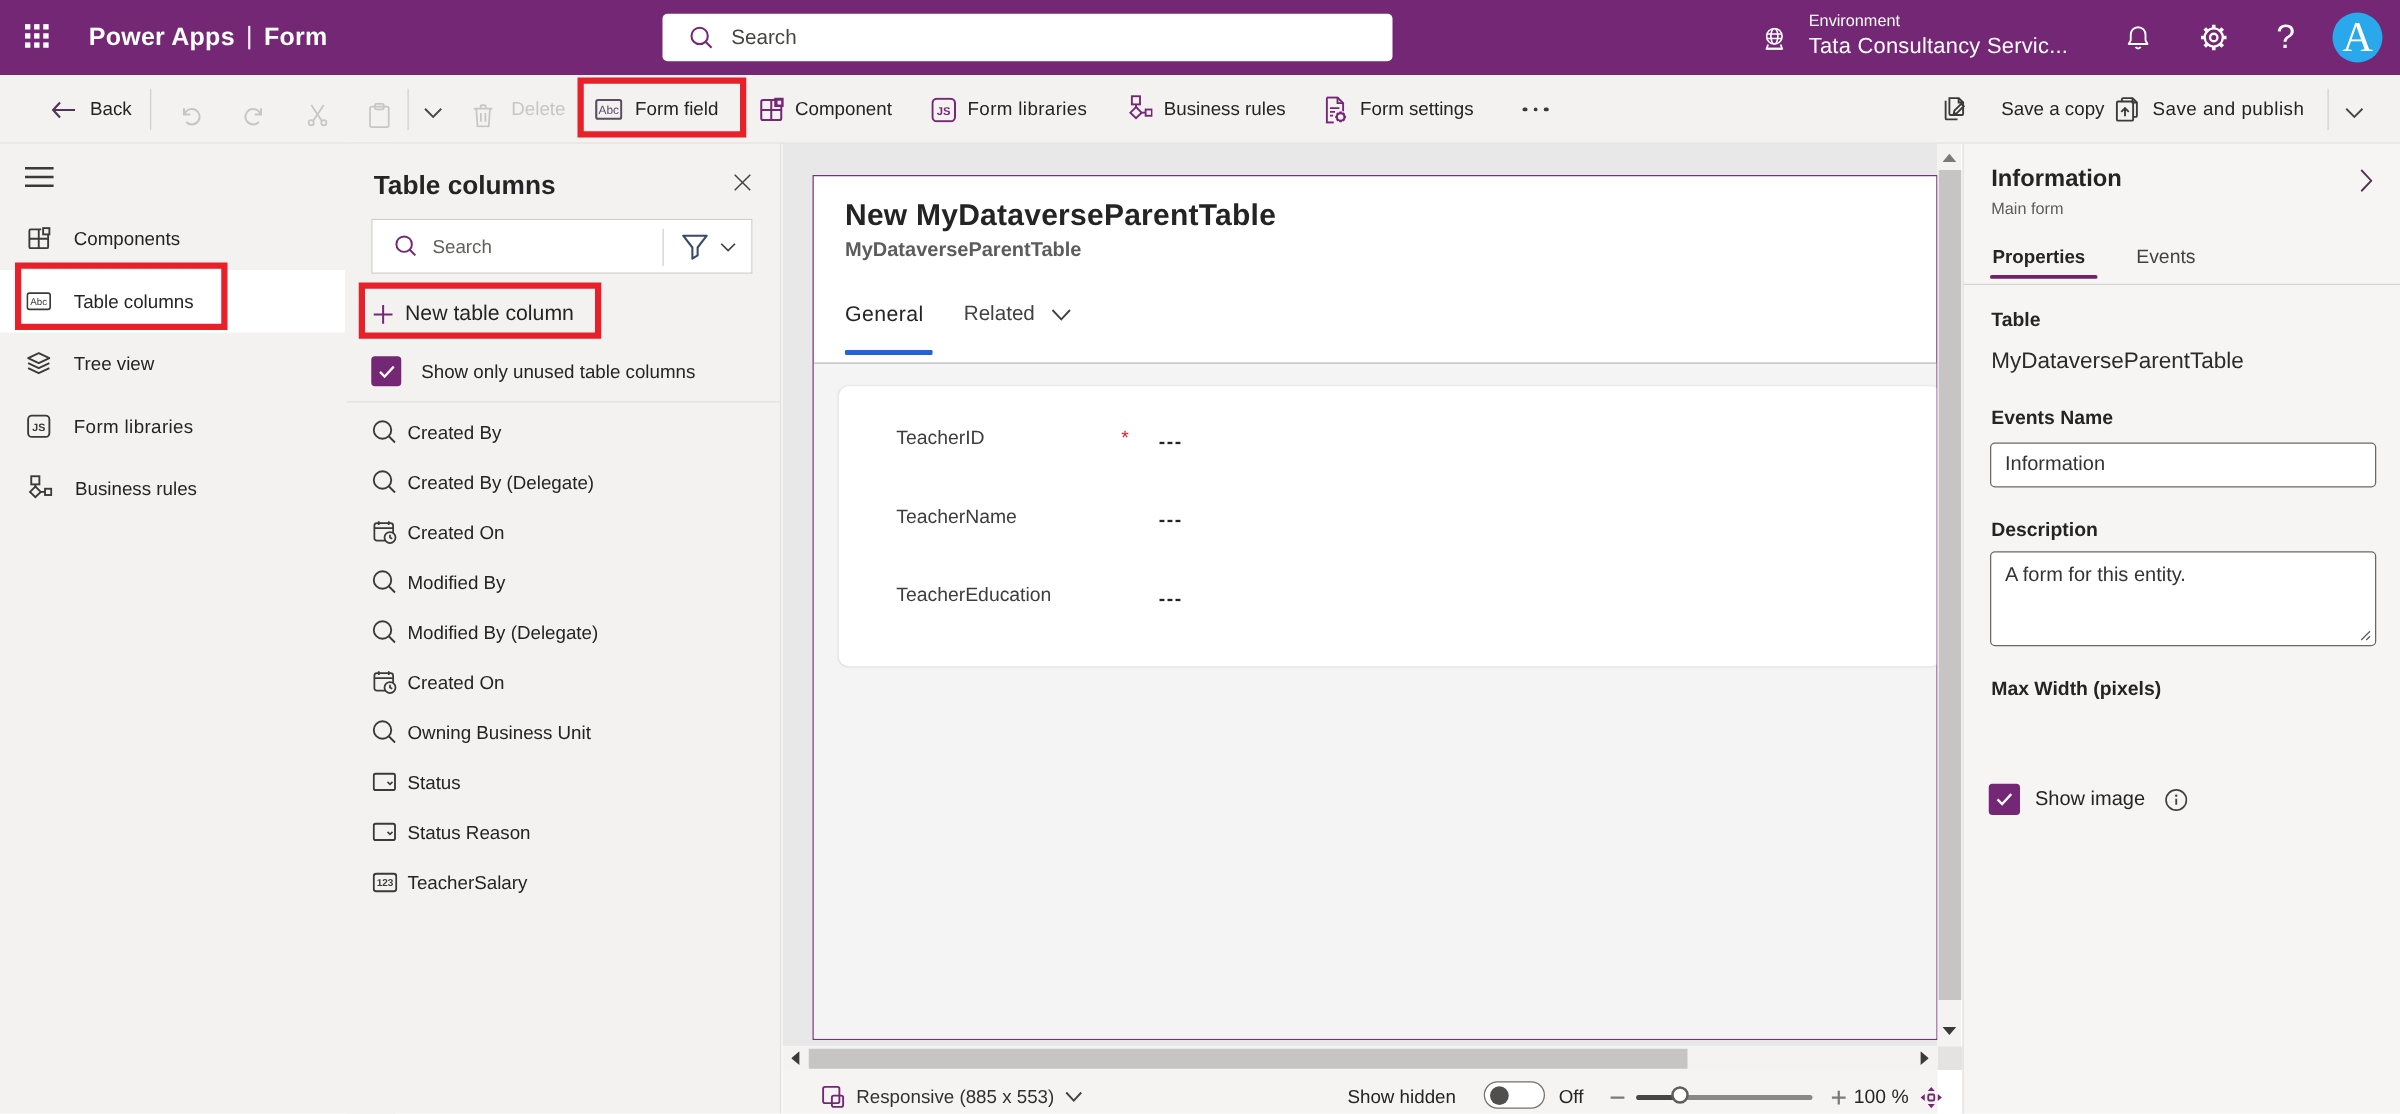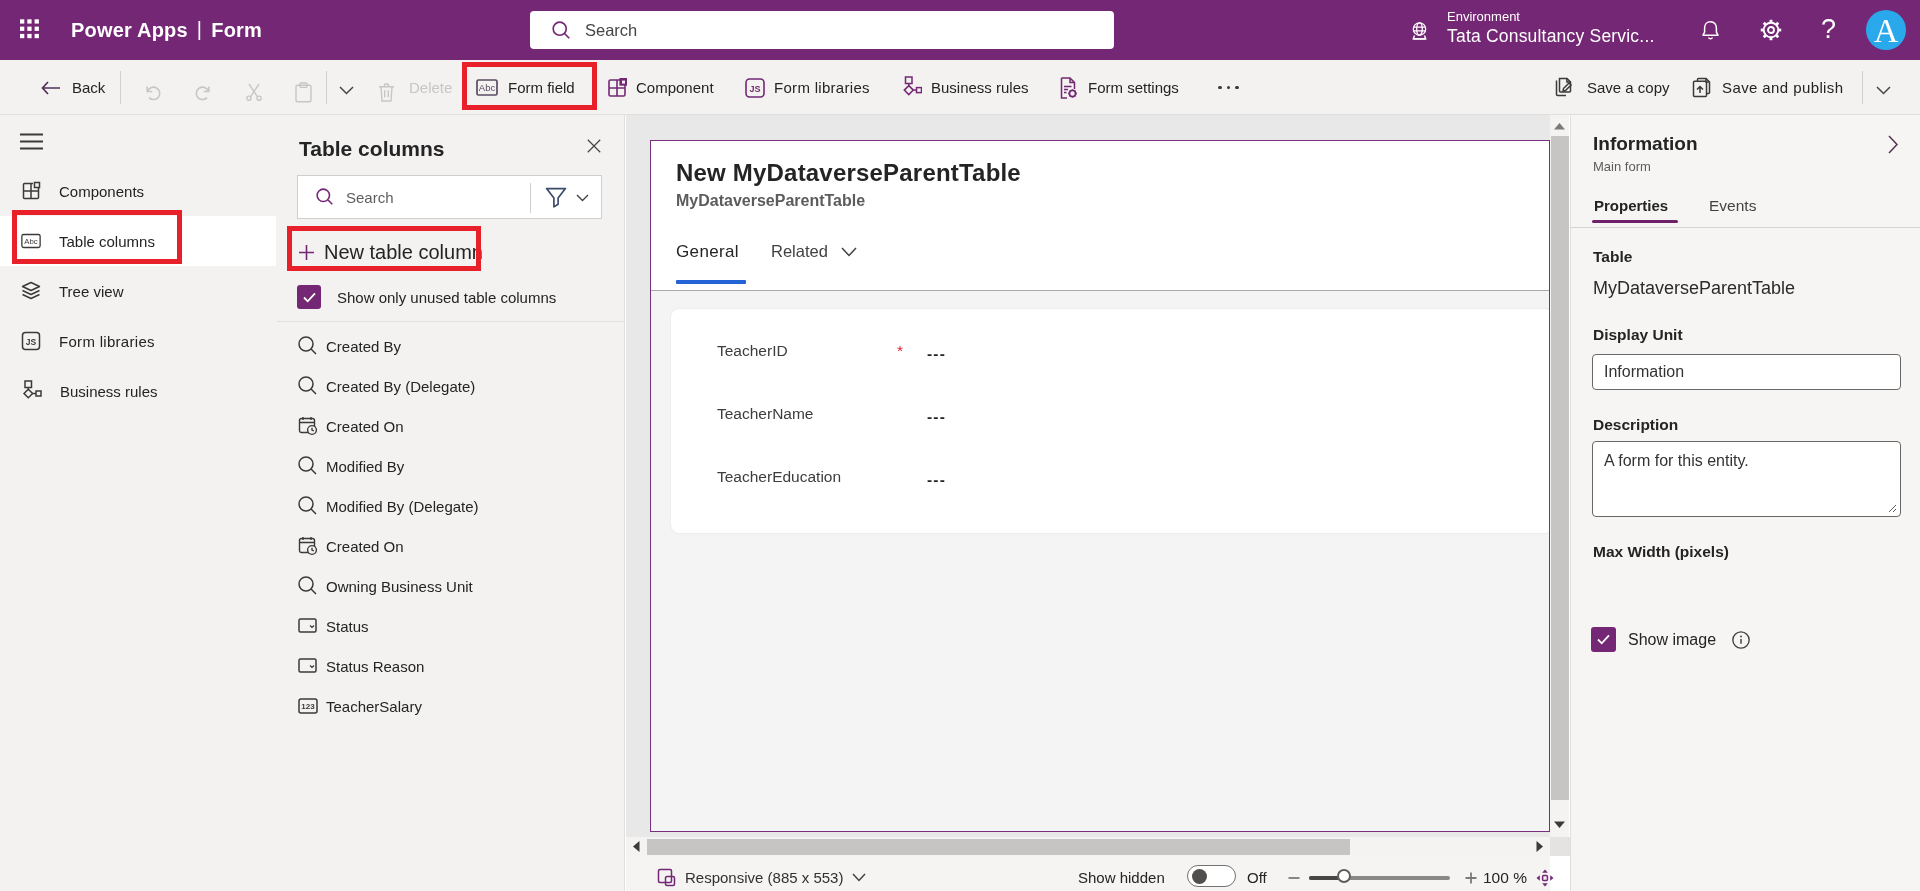--- a/index.html
+++ b/index.html
@@ -28,21 +28,21 @@
 .navitem{position:absolute;left:0;width:276px;height:50px;display:flex;align-items:center;font-size:15px;color:#242424}
 .navitem .ic{width:20px;height:20px;margin-left:21px;margin-right:18px}
 .navitem.sel{background:#fff}
 
 #panel{position:absolute;left:277px;top:115px;width:348px;height:776px;background:#f3f2f1;border-right:1px solid #e1dfdd}
 #panel h2{position:absolute;left:22px;top:22px;font-size:21px;font-weight:bold;color:#242424}
 #pclose{position:absolute;left:310px;top:24px;width:14px;height:14px}
 #psearch{position:absolute;left:20px;top:60px;width:305px;height:44px;background:#fff;border:1px solid #d1cfcd;display:flex;align-items:center}
 #psearch .ph{color:#605e5c;font-size:15px}
 .pline{position:absolute;background:#e1dfdd;height:1px}
-#newcol{position:absolute;left:21px;top:126px;font-size:20px;color:#242424;display:flex;align-items:center}
+#newcol{position:absolute;left:21px;top:126px;font-size:17px;color:#242424;display:flex;align-items:center}
 #chkrow{position:absolute;left:20px;top:170px;display:flex;align-items:center;font-size:15px;color:#242424}
 .pchk{width:24px;height:24px;flex:none;background:#742774;border-radius:3px;display:flex;align-items:center;justify-content:center}
 .colitem{position:absolute;left:0;width:348px;height:40px;display:flex;align-items:center;font-size:15px;color:#242424}
 .colitem .ic{width:20px;height:20px;margin-left:21px;margin-right:8px;color:#242424}
 
 #canvas{position:absolute;left:626px;top:115px;width:924px;height:722px;background:#e9e8e8}
 #formpage{position:absolute;left:650px;top:140px;width:900px;height:692px;background:#fff;border:1.5px solid #78307c;overflow:hidden}
 #formpage .ftitle{position:absolute;left:25px;top:18px;font-size:24px;font-weight:bold;color:#242424;letter-spacing:.2px}
 #formpage .fsub{position:absolute;left:25px;top:51px;font-size:16px;font-weight:bold;color:#5c5c5c}
 #formpage .tab1{position:absolute;left:25px;top:101px;font-size:17px;font-weight:normal;color:#242424;letter-spacing:.35px}
@@ -237,21 +237,21 @@
           <circle cx="14.5" cy="16.5" r="1" fill="#f3f2f1" stroke="none"></circle>
         </g>
       </svg>
     <span>Form settings</span>
   </div>
   <div class="cmditem" style="left:1218px;gap:5px">
       <i style="width:3.5px;height:3.5px;border-radius:50%;background:#3b3a39"></i>
       <i style="width:3.5px;height:3.5px;border-radius:50%;background:#3b3a39"></i>
       <i style="width:3.5px;height:3.5px;border-radius:50%;background:#3b3a39"></i>
     </div>
-  <div class="cmditem" style="left:1553px;gap:13px">
+  <div class="cmditem" style="left:1553px;gap:27px">
     <svg width="21" height="21" viewBox="0 0 21 21">
         <g fill="none" stroke="#3b3a39" stroke-width="1.5">
           <path d="M3.5 3.5 V17.5 A1 1 0 0 0 4.5 18.5 H13"></path>
           <path d="M6.5 1.5 H14 L17.5 5 V14 A1 1 0 0 1 16.5 15 H7.5 A1 1 0 0 1 6.5 14 V1.5 Z" fill="#f3f2f1"></path>
           <path d="M13.9 1.5 V5 H17.5"></path>
           <path d="M10.5 11.5 L16 6 L18 8 L12.5 13.5 L10 14 Z" fill="#f3f2f1"></path>
         </g>
       </svg>
     <span>Save a copy</span>
   </div>
@@ -525,21 +525,21 @@
   <svg class="abs" style="left:317px;top:20px" width="10" height="19" viewBox="0 0 10 19">
       <path d="M1 1 L9 9.5 L1 18" fill="none" stroke="#53334f" stroke-width="1.5"></path>
     </svg>
   <div class="rsub">Main form</div>
   <div class="tabP">Properties</div>
   <div class="tabE">Events</div>
   <div class="tabuline"></div>
   <div class="rdiv"></div>
   <div class="rlabel" style="top:133px">Table</div>
   <div class="rtext" style="top:163px">MyDataverseParentTable</div>
-  <div class="rlabel" style="top:211px">Display Unit</div>
+  <div class="rlabel" style="top:211px">Events Name</div>
   <div class="rinput" style="top:239px;height:36px">Information</div>
   <div class="rlabel" style="top:301px">Description</div>
   <div class="rinput" style="top:326px;height:76px;align-items:flex-start;padding-top:10px">A form for this entity.
     <svg class="abs" style="left:295px;top:62px" width="9" height="9" viewBox="0 0 9 9">
         <path d="M8 1 L1 8 M8 5 L5 8" stroke="#605e5c" stroke-width="1"></path>
       </svg>
   </div>
   <div class="rlabel" style="top:428px">Max Width (pixels)</div>
   <div id="rchk">
     <div class="pchk" style="width:25px;height:25px">

